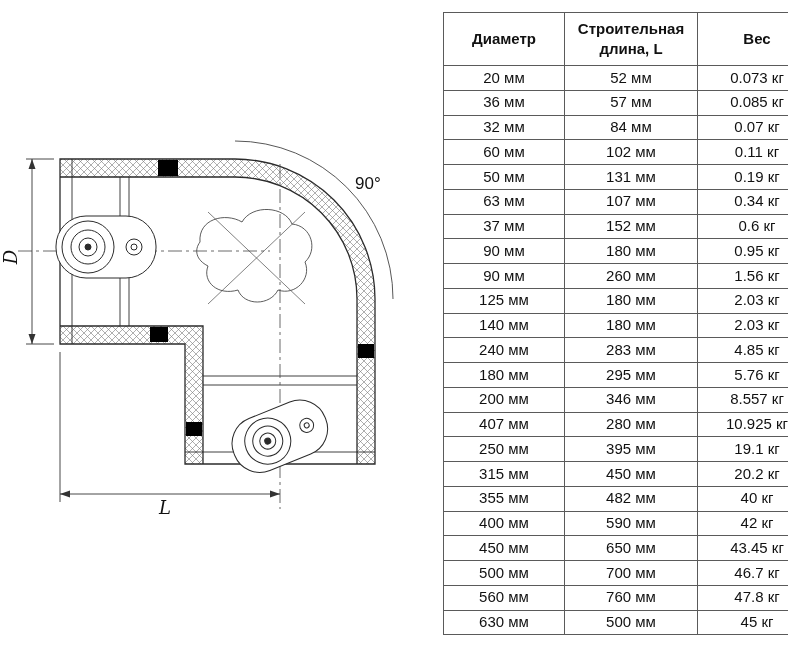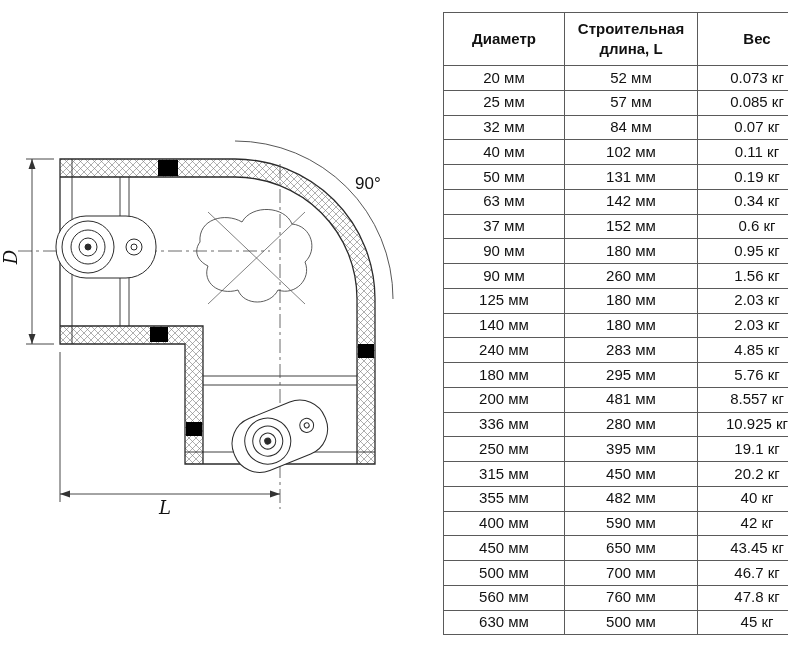--- a/index.html
+++ b/index.html
@@ -132,42 +132,42 @@
         <th class="col-w">Вес</th>
       </tr>
     </thead>
     <tbody>
         <tr>
           <td>20 мм</td>
           <td>52 мм</td>
           <td>0.073 кг</td>
         </tr>
         <tr>
-          <td>25 мм</td>
+          <td>36 мм</td>
           <td>57 мм</td>
           <td>0.085 кг</td>
         </tr>
         <tr>
           <td>32 мм</td>
           <td>84 мм</td>
           <td>0.07 кг</td>
         </tr>
         <tr>
-          <td>40 мм</td>
+          <td>60 мм</td>
           <td>102 мм</td>
           <td>0.11 кг</td>
         </tr>
         <tr>
           <td>50 мм</td>
           <td>131 мм</td>
           <td>0.19 кг</td>
         </tr>
         <tr>
           <td>63 мм</td>
-          <td>142 мм</td>
+          <td>107 мм</td>
           <td>0.34 кг</td>
         </tr>
         <tr>
           <td>37 мм</td>
           <td>152 мм</td>
           <td>0.6 кг</td>
         </tr>
         <tr>
           <td>90 мм</td>
           <td>180 мм</td>
@@ -193,25 +193,25 @@
           <td>283 мм</td>
           <td>4.85 кг</td>
         </tr>
         <tr>
           <td>180 мм</td>
           <td>295 мм</td>
           <td>5.76 кг</td>
         </tr>
         <tr>
           <td>200 мм</td>
-          <td>481 мм</td>
+          <td>346 мм</td>
           <td>8.557 кг</td>
         </tr>
         <tr>
-          <td>336 мм</td>
+          <td>407 мм</td>
           <td>280 мм</td>
           <td>10.925 кг</td>
         </tr>
         <tr>
           <td>250 мм</td>
           <td>395 мм</td>
           <td>19.1 кг</td>
         </tr>
         <tr>
           <td>315 мм</td>

